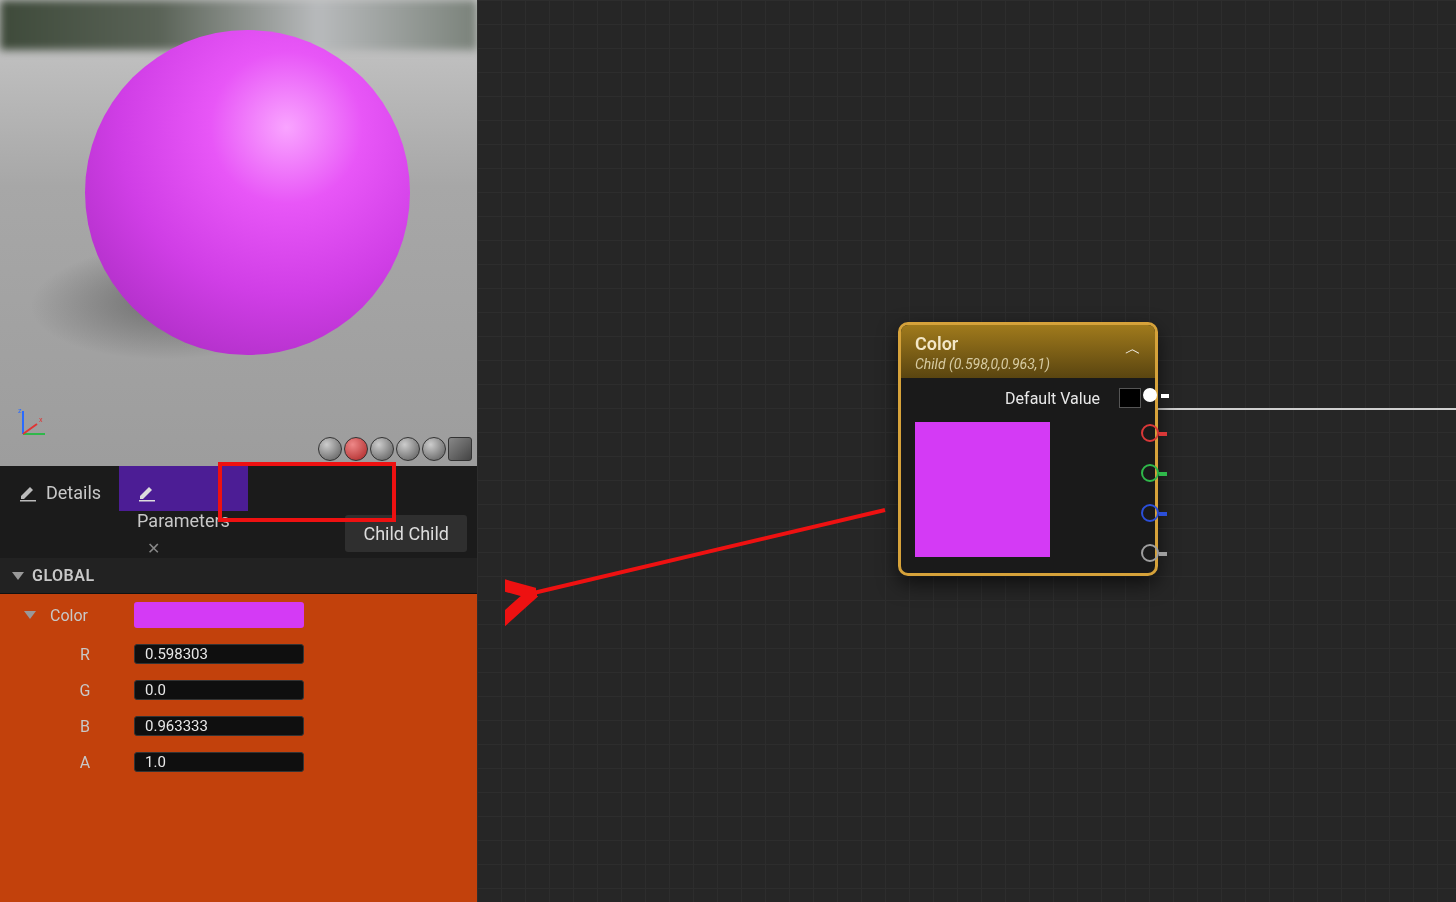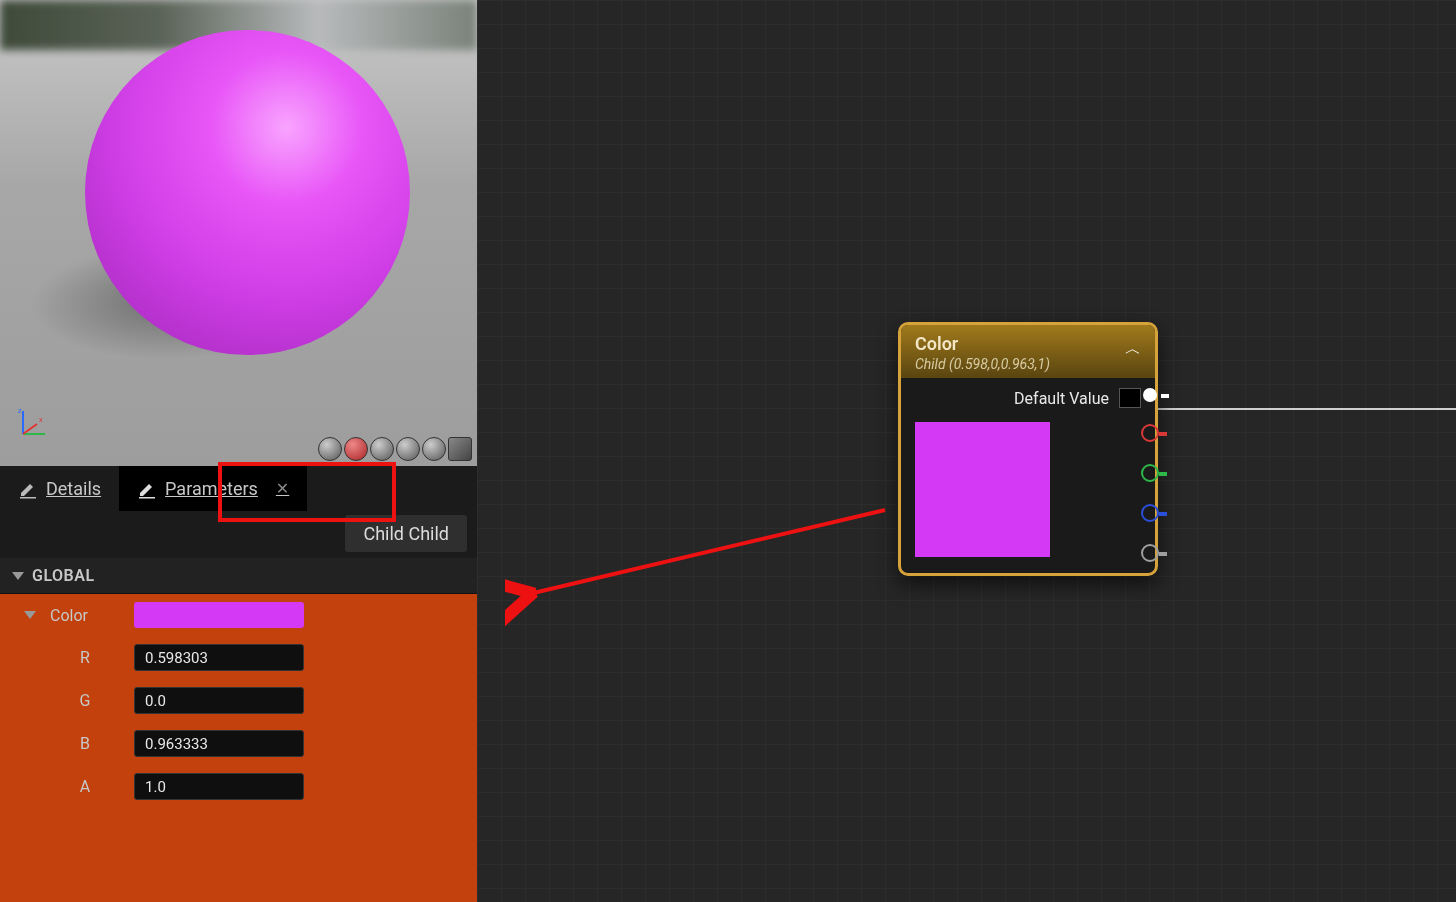--- a/index.html
+++ b/index.html
@@ -16,63 +16,63 @@
   background: radial-gradient(circle at 62% 30%, #f9a4ff 0%, #e856f7 25%, #d03ee6 55%, #a82bc0 90%);}
 .axis-gizmo { position:absolute; left:15px; bottom:25px; width:35px; height:35px; }
 .axis-gizmo svg { width:100%; height:100%; }
 .sphere-row { position:absolute; right:5px; bottom:5px; display:flex; gap:2px; }
 .sphere-row .mini { width:24px; height:24px; border-radius:50%; background:radial-gradient(circle at 35% 30%,#ccc,#555); border:1px solid #333;}
 .sphere-row .mini.sel { background:radial-gradient(circle at 35% 30%,#e88,#a22);}
 .sphere-row .cube { border-radius:3px; background:linear-gradient(135deg,#888,#444);}
 
 
 .tabs-row { display:flex; align-items:center; height:45px; background:#1b1b1b; position:relative;}
-.tab { display:flex; align-items:center; gap:8px; padding:16px 18px; height:100%; color:#c8c8c8; font-size:18px; cursor:pointer;text-decoration:underline;}
-.tab.active { background:#000000; }
+.tab { display:flex; gap:8px; padding:16px 18px; height:100%; color:#c8c8c8; font-size:18px; cursor:pointer;}
+.tab.active { background:#4c1d95;flex-direction:column; }
 .tab .pencil-underline{ width:20px; height:20px; position:relative;}
 .tab .pencil-underline svg{width:100%;height:100%;}
 .tab .close{ color:#888; font-size:16px; margin-left:10px; cursor:pointer;}
 
 
 .red-highlight { position:absolute; border:4px solid #e11; pointer-events:none; }
 
 
 .savechild-row { display:flex; justify-content:flex-end; padding:4px 10px 6px; background:#1b1b1b;}
 .savechild-btn { background:#2f2f2f; color:#dcdcdc; border:none; border-radius:3px; padding:8px 18px; font-size:18px; cursor:pointer;}
 
 
 .param-area { flex:1; background:#c2410c; color:#c8c8c8; font-size:16px; overflow:auto;}
 .group-header { display:flex; align-items:center; gap:8px; padding:8px 12px; background:#222; border-bottom:1px solid #111; font-weight:600; letter-spacing:0.5px;}
 .group-header .tri, .row .tri { width:0; height:0; border-left:6px solid transparent; border-right:6px solid transparent; border-top:8px solid #999; }
 .row { display:flex; align-items:center; padding:8px 12px 8px 24px; gap:14px; }
 .row.sub { padding-left:50px; }
 .row .label { flex:0 0 70px; }
 .row .label.center { text-align:center; }
 .color-swatch { width:170px; height:26px; border-radius:3px; }
-.num-input { width:170px; height:27px; background:#0f0f0f; color:#e8e8e8; border:1px solid #333; border-radius:3px; padding:0 10px; font-size:15px;}
+.num-input { width:170px; height:20px; background:#0f0f0f; color:#e8e8e8; border:1px solid #333; border-radius:3px; padding:0 10px; font-size:15px;}
 
 
 .graph { position:absolute; left:477px; right:0; top:0; bottom:0;
   background-color:#262626;
   background-image:
     linear-gradient(#2d2d2d 1px, transparent 1px),
     linear-gradient(90deg,#2d2d2d 1px, transparent 1px),
     linear-gradient(#333 1px, transparent 1px),
     linear-gradient(90deg,#333 1px, transparent 1px);
   background-size: 24px 24px, 24px 24px, 192px 192px, 192px 192px;
 }
 
 
 .node { position:absolute; width:260px; border:3px solid #d6a23a; border-radius:10px; background:#1a1a1a; box-shadow:0 8px 20px rgba(0,0,0,.6);}
 .node-header { background:linear-gradient(180deg,#a07a1c,#5a4510); padding:8px 14px 6px; border-radius:7px 7px 0 0; position:relative;}
 .node-title { color:#f3e7c7; font-size:18px; font-weight:600;}
 .node-sub   { color:#d7cba2; font-size:14px; font-style:italic; margin-top:2px;}
 .node-chevron { position:absolute; right:14px; top:14px; color:#fff; font-size:16px;}
 .node-body { padding:10px 14px 16px; position:relative;}
-.default-row { display:flex; align-items:center; gap:10px; justify-content:flex-end; color:#e8e8e8; font-size:16px;}
+.default-row { display:flex; align-items:center; gap:19px; justify-content:flex-end; color:#e8e8e8; font-size:16px;}
 .default-row .dv-swatch { width:22px; height:20px; background:#000; border:1px solid #555;}
 .preview-swatch { margin-top:14px; width:135px; height:135px; }
 .pin-col { position:absolute; right:-4px; top:10px; display:flex; flex-direction:column; gap:22px; align-items:center;}
 .pin{ width:18px; height:18px; border-radius:50%; border:2px solid; position:relative;}
 .pin .tail{ position:absolute; left:16px; top:6px; width:8px; height:4px; }
 .pin.white{ width:14px; height:14px; background:#fff; border:2px solid #fff;}
 .pin.white .tail{ background:#fff; top:4px;}
 .pin.red{ border-color:#d93838; } .pin.red .tail{background:#d93838;}
 .pin.green{ border-color:#2fb84a;} .pin.green .tail{background:#2fb84a;}
 .pin.blue { border-color:#2b4fd9;} .pin.blue .tail{background:#2b4fd9;}

